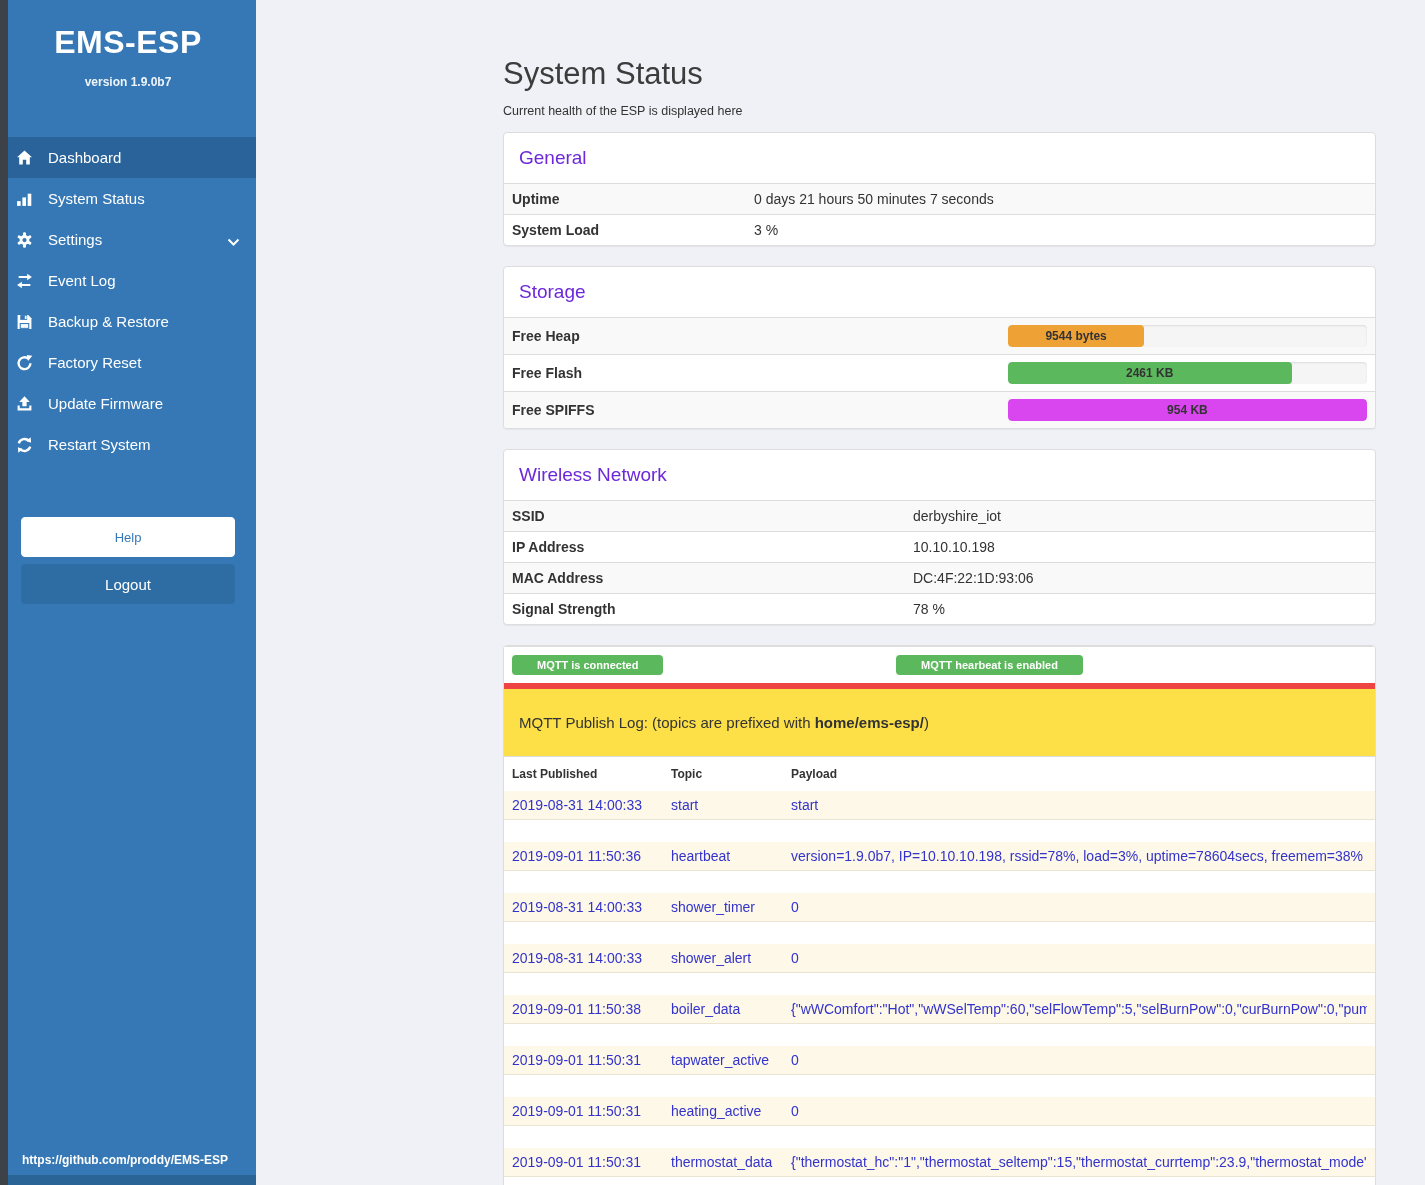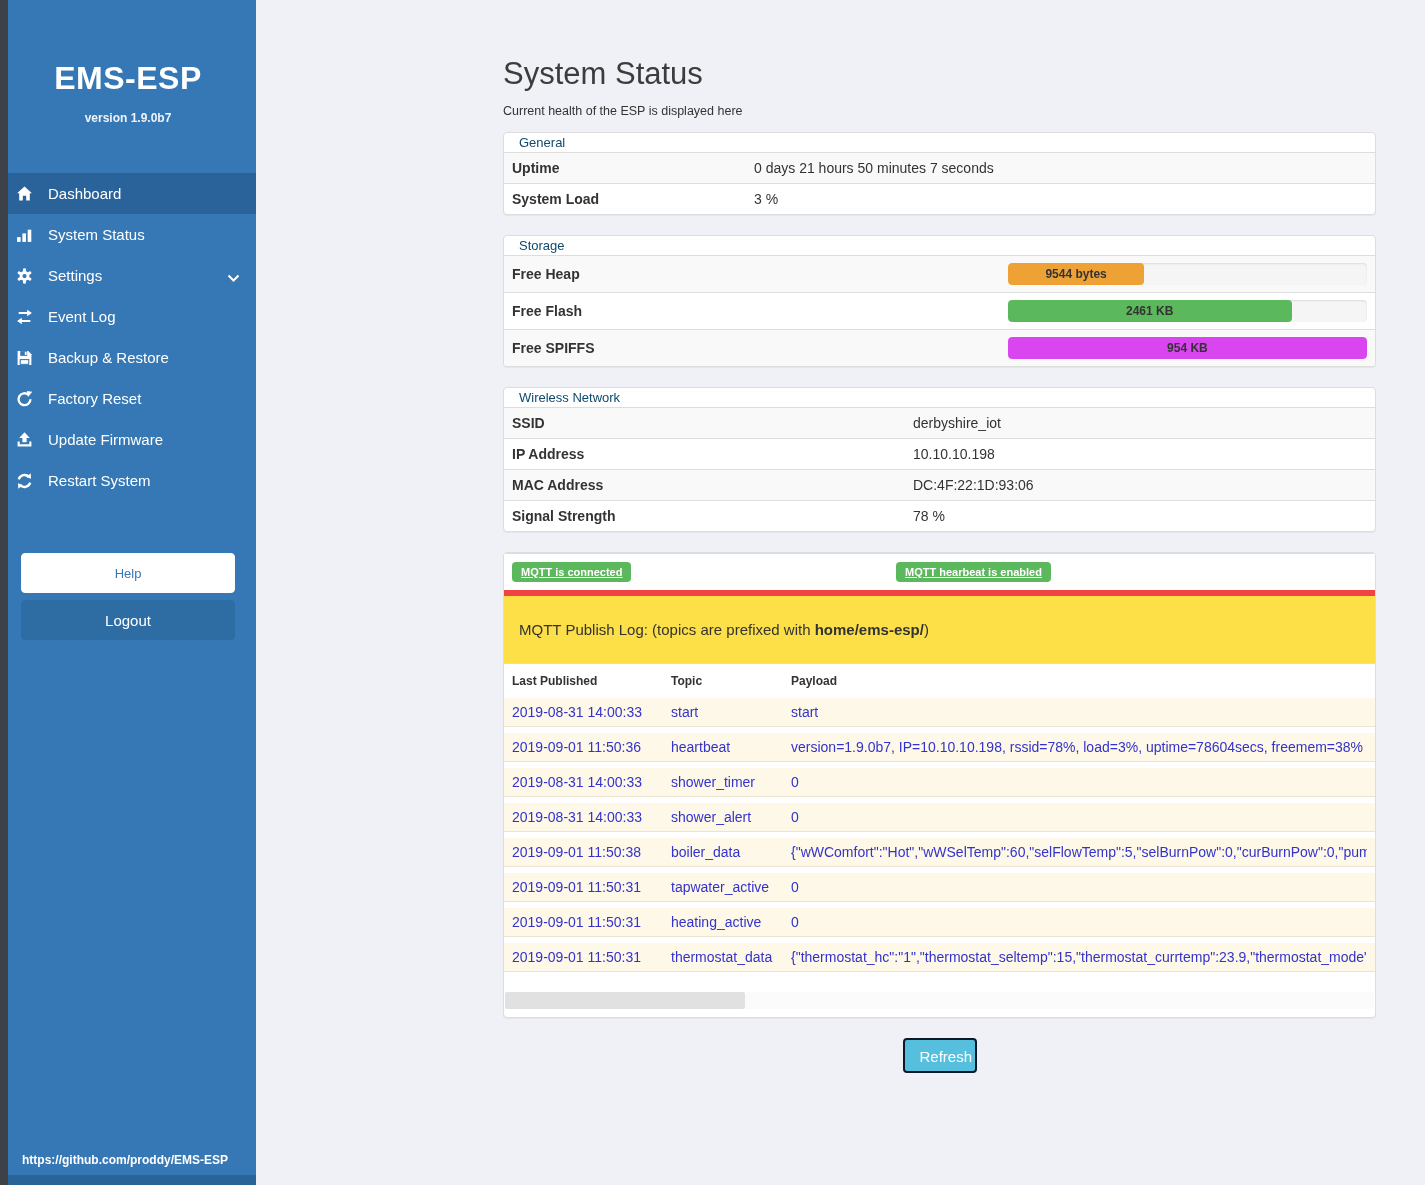--- a/index.html
+++ b/index.html
@@ -11,21 +11,21 @@
   }
   
   .sidebar {
     position: absolute; left:0; top:0; width:256px; height:1185px;
     background:#3578b5;
   }
   .edge-strip {
     position:absolute; left:0; top:0; width:8px; height:1185px;
     background:#3d4249; z-index:4;
   }
-  .brand { padding-top:60px; text-align:center; color:#fff; }
+  .brand { padding-top:24px; text-align:center; color:#fff; }
   .brand-title { font-size:32px; font-weight:bold; letter-spacing:0.5px; }
   .brand-version { margin-top:14px; font-size:12px; font-weight:bold; color:#eef4fa; }
   .menu { margin-top:48px; }
   .menu-item {
     position:relative; height:41px; display:flex; align-items:center;
     padding-left:48px; color:#fff; font-size:15px; cursor:pointer;
   }
   .menu-item.active { background:#2a6399; }
   .menu-item .mi-icon {
     position:absolute; left:16px; top:50%; transform:translateY(-50%);
@@ -55,21 +55,21 @@
   
   .main { position:absolute; left:256px; top:0; width:1169px; height:1185px; }
   .container { position:absolute; left:247px; top:56px; width:873px; }
   .page-title { font-size:31px; font-weight:500; color:#3c3c3c; }
   .page-subtitle { margin-top:12px; margin-bottom:14px; font-size:12.5px; color:#333; }
 
   .panel {
     background:#fff; border:1px solid #ddd; border-radius:4px;
     box-shadow:0 1px 1px rgba(0,0,0,.05); margin-bottom:20px; overflow:hidden;
   }
-  .panel-heading { padding:2px 15px; font-size:13px; color:#0c4a6e; }
+  .panel-heading { padding:14px 15px; font-size:19px; color:#6d28d9; }
   .kv-row {
     display:flex; align-items:center; border-top:1px solid #ddd;
     padding:7px 8px; font-size:14px; min-height:31px;
   }
   .kv-row:nth-child(odd) { background:#f9f9f9; }
   .kv-label { font-weight:bold; color:#333; }
   .kv-value { color:#333; }
   .g-label { width:242px; }
   .w-label { width:401px; }
   .s-label { width:497px; }
@@ -80,34 +80,34 @@
   }
   .bar-fill {
     height:22px; border-radius:4px; display:flex; align-items:center; justify-content:center;
     font-size:12px; color:#333; font-weight:bold; white-space:nowrap;
   }
 
   
   .badges-row { position:relative; border-top:1px solid #ddd; height:37px; background:#fff; }
   .badge {
     position:absolute; top:8px; background:#5cb85c; color:#fff; font-size:11px;
-    font-weight:bold; padding:4px 9px; border-radius:4px; white-space:nowrap;text-decoration:underline;
+    font-weight:bold; padding:4px 25px; border-radius:4px; white-space:nowrap;
   }
   .log-banner {
     border-top:6px solid #ef4444; border-bottom:1px solid #ddd; background:#fde047;
     padding:25px 15px; font-size:15px; color:#333;
   }
   .log-banner b { font-weight:bold; }
   .log-head { display:flex; padding:10px 8px; font-size:12px; font-weight:bold; color:#333; }
   .col-published { width:159px; flex:none; }
   .col-topic { width:120px; flex:none; }
   .col-payload { flex:1; min-width:0; }
   .log-rows { padding-bottom:4px; }
   .log-row {
-    display:flex; background:#fdf8e8; padding:6px 8px; margin-bottom:6px;
+    display:flex; background:#fdf8e8; padding:6px 8px; margin-bottom:22px;
     border-bottom:1px solid #e9e5d2; font-size:14px; color:#3333cc;
   }
   .log-row span { white-space:nowrap; overflow:hidden; }
   .hscroll {
     margin:10px 1px 8px 1px; height:17px; background:#fbfbfb; position:relative;
   }
   .hscroll-thumb {
     position:absolute; left:0; top:0; height:17px; width:240px; background:#e1e1e1;
     border-radius:2px; cursor:pointer;
   }

